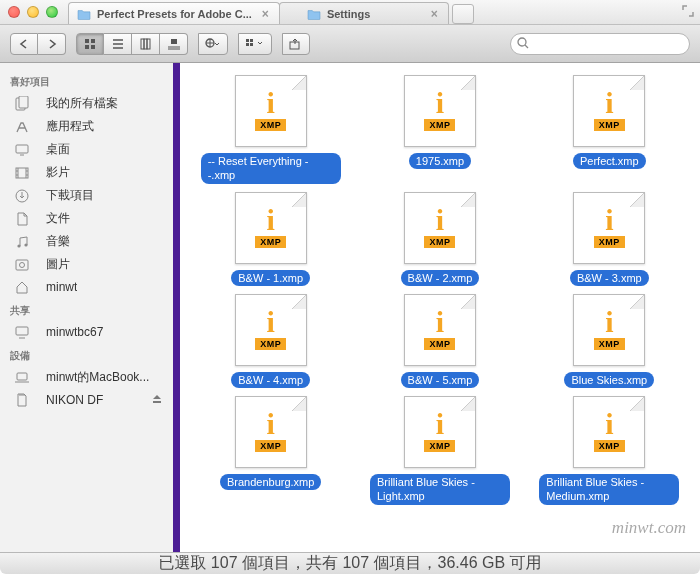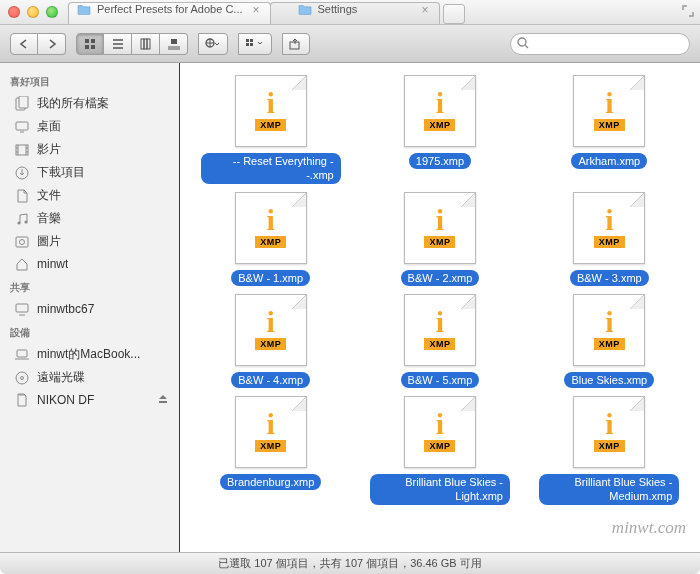--- a/index.html
+++ b/index.html
@@ -6,21 +6,21 @@
 body { width: 700px; height: 574px; background: #fff; overflow: hidden; position: relative; }
 
 
 .titlebar { height: 25px; background: linear-gradient(#f7f7f7,#e5e5e5); border-bottom: 1px solid #bfbfbf; display: flex; align-items: center; padding: 0 8px; }
 .traffic { display: flex; gap: 7px; margin-right: 10px; }
 .dot { width: 12px; height: 12px; border-radius: 50%; border: 0.5px solid rgba(0,0,0,.2); }
 .dot.red{background:radial-gradient(circle at 40% 35%,#ff8a80,#ff5f57);} 
 .dot.yel{background:radial-gradient(circle at 40% 35%,#ffe082,#ffbd2e);} 
 .dot.grn{background:radial-gradient(circle at 40% 35%,#a5e77f,#28c940);} 
 .tabs { display:flex; align-items:flex-end; height:100%; flex:1; gap:-1px;}
-.tab { height:22px; padding:0 10px 0 8px; display:flex; font-size:11px; color:#555; border:1px solid #b7b7b7; border-bottom:none; background:linear-gradient(#fdfdfd,#ededed); border-radius:4px 4px 0 0; position:relative; margin-right:-1px; min-width:170px;}
+.tab { height:22px; padding:0 10px 0 8px; display:flex; align-items:center; font-size:11px; color:#555; border:1px solid #b7b7b7; border-bottom:none; background:linear-gradient(#fdfdfd,#ededed); border-radius:4px 4px 0 0; position:relative; margin-right:-1px; min-width:170px;font-weight:bold;}
 .tab.inactive{background:linear-gradient(#f0f0f0,#e0e0e0);padding-left:27px;}
 .tab .folder-ico{width:14px;height:12px;margin-right:6px;}
 .tab .close-x{margin-left:auto;font-size:12px;color:#999;padding-left:10px;}
 .newtab{width:22px;height:20px;border:1px solid #b7b7b7;border-radius:3px;background:linear-gradient(#fafafa,#e8e8e8);margin-left:4px;}
 .ft-ico{position:absolute;right:6px;top:5px;}
 
 
 .toolbar { height:38px; background:linear-gradient(#eaeaea,#cfcfcf); border-bottom:1px solid #a3a3a3; display:flex; align-items:center; padding:0 10px; gap:10px;}
 .seg { display:flex; }
 .btn { height:22px; min-width:28px; padding:0 6px; background:linear-gradient(#fdfdfd,#e3e3e3); border:1px solid #9f9f9f; display:flex; align-items:center; justify-content:center; font-size:12px; color:#555;}
@@ -28,39 +28,39 @@
 .seg .btn:last-child{border-radius:0 4px 4px 0;}
 .seg .btn + .btn{border-left:none;}
 .btn.active{background:linear-gradient(#c9c9c9,#b3b3b3); box-shadow:inset 0 1px 3px rgba(0,0,0,.3);}
 .search { flex:1; max-width:180px; margin-left:auto;}
 .search-wrap{position:relative;}
 .search input{width:100%;height:22px;border:1px solid #b5b5b5;border-radius:11px;padding:0 8px 0 24px;font-size:11px;background:#fff;}
 .search-ico{position:absolute;left:7px;top:4px;}
 
 
 .main{display:flex;height:calc(574px - 25px - 38px - 22px);}
-.sidebar{width:180px;background:#f2f2f2;border-right:1px solid #4c1d95;overflow-y:auto;padding:6px 0;}
+.sidebar{width:180px;background:#f2f2f2;border-right:7px solid #4c1d95;overflow-y:auto;padding:6px 0;}
 .sb-hdr{font-size:10px;color:#7a7a7a;font-weight:bold;padding:6px 10px 3px;}
-.sb-item{display:flex;align-items:center;padding:3px 10px 3px 14px;font-size:12px;color:#333;gap:7px;}
+.sb-item{display:flex;align-items:center;padding:3px 10px 3px 14px;font-size:12px;color:#333;gap:16px;}
 .sb-item .ico{width:16px;height:16px;flex:none;display:flex;align-items:center;justify-content:center;}
 .sb-item .lbl{white-space:nowrap;overflow:hidden;text-overflow:ellipsis;}
 .eject{margin-left:auto;}
 
 .content{flex:1;overflow-y:auto;background:#fff;padding:12px 8px;}
 .grid{display:grid;grid-template-columns:repeat(3,1fr);gap:8px 4px;}
 .file{display:flex;flex-direction:column;align-items:center;}
 .thumb{width:72px;height:72px;background:#fff;border:1px solid #bbb;box-shadow:0 1px 2px rgba(0,0,0,.15);display:flex;flex-direction:column;align-items:center;justify-content:center;position:relative;}
 .thumb::after{content:"";position:absolute;top:0;right:0;width:14px;height:14px;background:linear-gradient(135deg,#fff 48%,#ccc 50%,#eee 52%);}
 .thumb .i{font-family:Georgia,serif;font-size:30px;font-weight:bold;color:#f5a623;line-height:.8;}
 .thumb .xmp{background:#f5a623;color:#000;font-size:9px;font-weight:bold;padding:1px 5px;margin-top:4px;letter-spacing:.5px;text-align:right;}
-.fname{margin-top:6px;font-size:11px;text-align:right;padding:1px 7px;border-radius:8px;max-width:140px;line-height:1.3;}
+.fname{margin-top:6px;font-size:11px;text-align:left;padding:1px 7px;border-radius:8px;max-width:140px;line-height:1.3;}
 .file.selected .fname{background:#2a6fd6;color:#fff;}
 
 
-.status{height:22px;border-top:1px solid #b8b8b8;background:linear-gradient(#f3f3f3,#dcdcdc);display:flex;align-items:center;justify-content:center;font-size:11px;color:#4a4a4a;border-radius:0 0 6px 6px;}
+.status{height:22px;border-top:1px solid #b8b8b8;background:linear-gradient(#f3f3f3,#dcdcdc);display:flex;align-items:center;justify-content:center;font-size:16px;color:#4a4a4a;border-radius:0 0 6px 6px;}
 
 .watermark{position:absolute;right:14px;bottom:36px;font-family:Georgia,serif;font-style:italic;font-size:17px;color:rgba(0,0,0,.35);pointer-events:none;}
 
 
 svg{display:block;}
 </style>
 </head>
 <body>
 
 <div class="titlebar">
@@ -179,20 +179,28 @@
           <svg width="16" height="16">
             <rect x="2" y="2" width="9" height="12" rx="1" fill="none" stroke="#8a8a8a"></rect>
             <rect x="5" y="0" width="9" height="12" rx="1" fill="#f2f2f2" stroke="#8a8a8a"></rect>
           </svg>
         </span>
         <span class="lbl">我的所有檔案</span>
       </div>
       <div class="sb-item">
         <span class="ico">
           <svg width="16" height="16">
+            <path d="M3 13l4-9h2l4 9M5 9h6" stroke="#8a8a8a" fill="none" stroke-width="1.3"></path>
+          </svg>
+        </span>
+        <span class="lbl">應用程式</span>
+      </div>
+      <div class="sb-item">
+        <span class="ico">
+          <svg width="16" height="16">
             <rect x="2" y="3" width="12" height="8" rx="1" fill="none" stroke="#8a8a8a"></rect>
             <path d="M6 13h4" stroke="#8a8a8a"></path>
           </svg>
         </span>
         <span class="lbl">桌面</span>
       </div>
       <div class="sb-item">
         <span class="ico">
           <svg width="16" height="16">
             <rect x="2" y="3" width="12" height="10" fill="none" stroke="#8a8a8a"></rect>
@@ -258,29 +266,20 @@
       </div>
       <div class="sb-hdr">設備</div>
       <div class="sb-item">
         <span class="ico">
           <svg width="16" height="16">
             <rect x="3" y="3" width="10" height="7" rx="1" fill="none" stroke="#8a8a8a"></rect>
             <path d="M1 12h14" stroke="#8a8a8a"></path>
           </svg>
         </span>
         <span class="lbl">minwt的MacBook...</span>
-      </div>
-      <div class="sb-item">
-        <span class="ico">
-          <svg width="16" height="16">
-            <circle cx="8" cy="8" r="6" fill="none" stroke="#8a8a8a"></circle>
-            <circle cx="8" cy="8" r="1.5" fill="none" stroke="#8a8a8a"></circle>
-          </svg>
-        </span>
-        <span class="lbl">遠端光碟</span>
       </div>
       <div class="sb-item">
         <span class="ico">
           <svg width="16" height="16">
             <path d="M4 2h6l2 2v10H4z" fill="none" stroke="#8a8a8a"></path>
             <path d="M6 2v2M8 2v2M10 2v2" stroke="#8a8a8a"></path>
           </svg>
         </span>
         <span class="lbl">NIKON DF</span>
         <span class="eject">
@@ -305,21 +304,21 @@
             <div class="i">i</div>
             <div class="xmp">XMP</div>
           </div>
           <div class="fname">1975.xmp</div>
         </div>
         <div class="file selected">
           <div class="thumb">
             <div class="i">i</div>
             <div class="xmp">XMP</div>
           </div>
-          <div class="fname">Arkham.xmp</div>
+          <div class="fname">Perfect.xmp</div>
         </div>
         <div class="file selected">
           <div class="thumb">
             <div class="i">i</div>
             <div class="xmp">XMP</div>
           </div>
           <div class="fname">B&amp;W - 1.xmp</div>
         </div>
         <div class="file selected">
           <div class="thumb">

